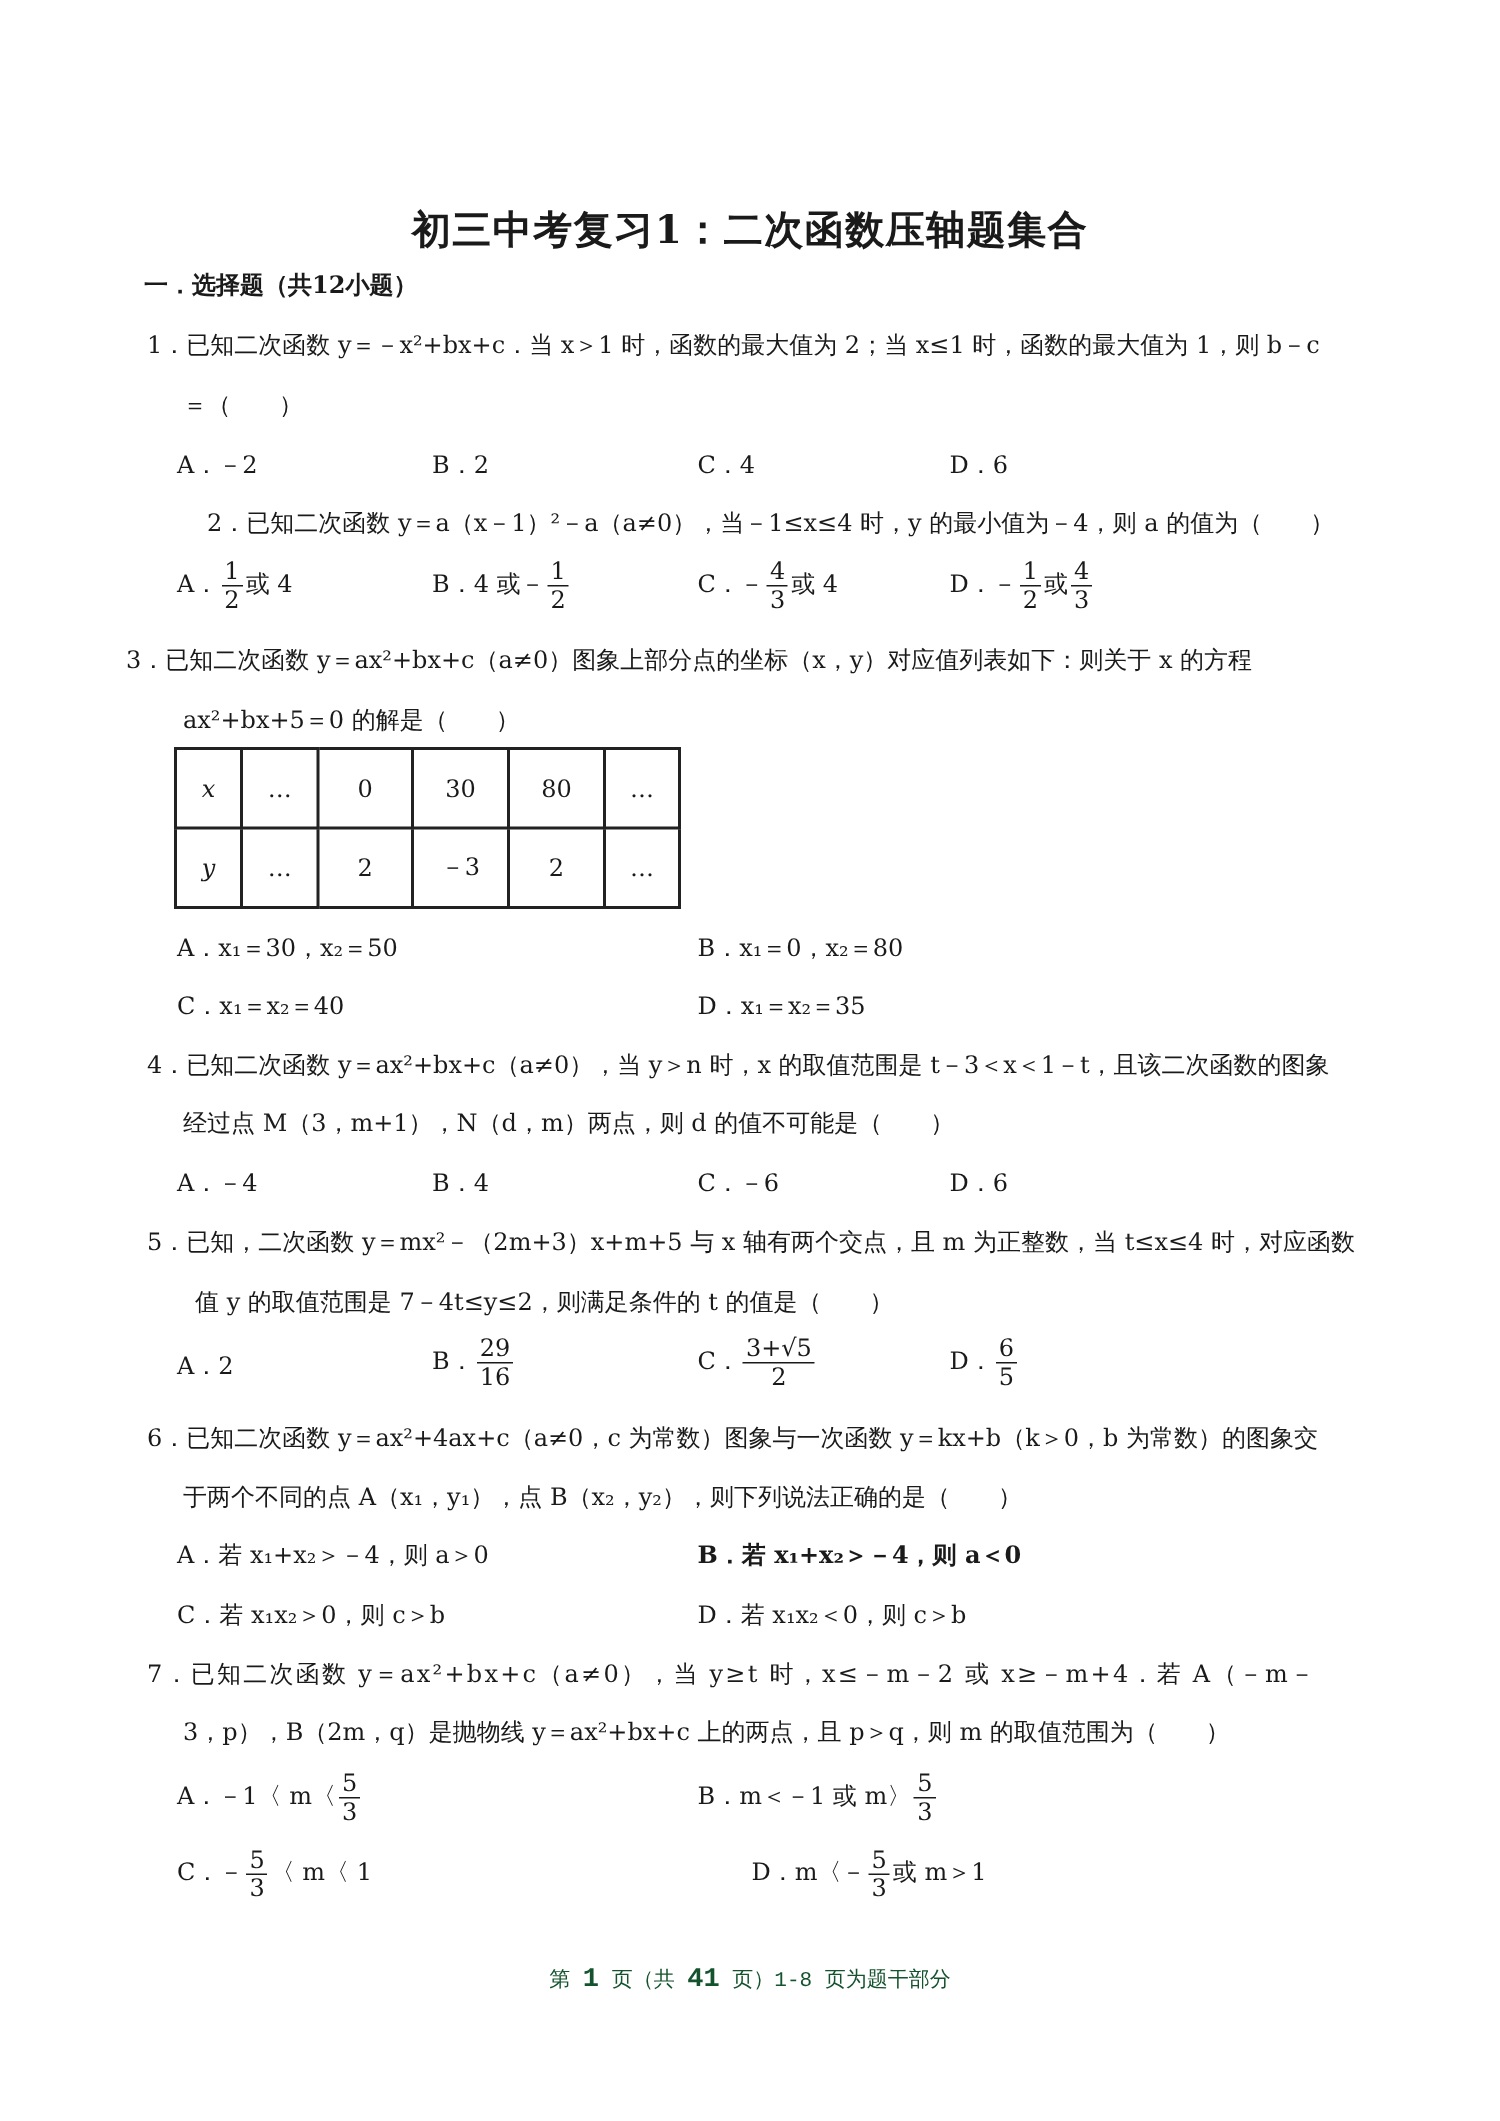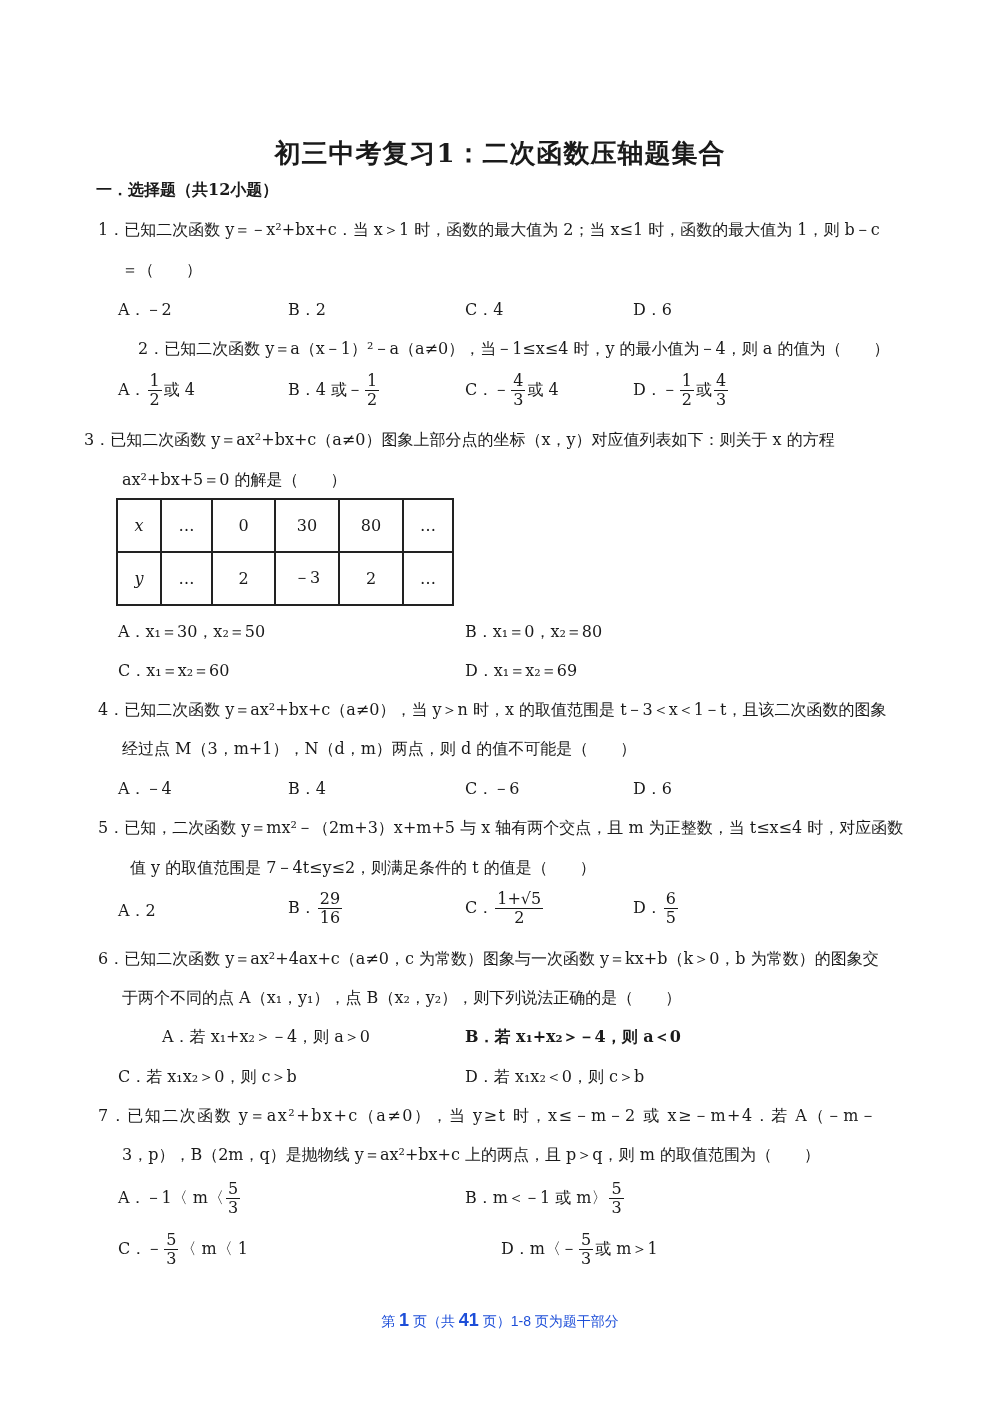--- a/index.html
+++ b/index.html
@@ -8,21 +8,21 @@
   .abs { position:absolute; white-space:nowrap; }
   .title { left:0; width:1000px; top:136px; text-align:center; font-size:26px; font-weight:bold; letter-spacing:1px; }
   .section { left:96px; top:180px; font-size:16px; font-weight:bold; }
   .line { font-size:16px; line-height:22px; }
   .opt { font-size:16px; line-height:22px; }
   .frac { display:inline-flex; flex-direction:column; align-items:center; vertical-align:middle; line-height:18px; margin:0 2px; }
   .frac .num { border-bottom:1px solid #1a1a1a; padding:0 2px; }
   .frac .den { padding:0 2px; }
   table.vals { position:absolute; left:116px; top:498px; border-collapse:collapse; font-size:16px; }
   table.vals td { border:2px solid #222; text-align:center; height:51px; padding:0; }
-  .footer { left:0; width:1000px; top:1310px; text-align:center; font-family:Liberation Sans, sans-serif; font-size:14px; color:#1d4ed8; }
+  .footer { left:0; width:1000px; top:1310px; text-align:center; font-family:Liberation Mono, monospace; font-size:14px; color:#14532d; }
   .footer b { font-size:18px; }
 </style>
 </head>
 <body>
 
 <div class="abs title">初三中考复习1：二次函数压轴题集合</div>
 <div class="abs section">一．选择题（共12小题）</div>
 
 <div class="abs line" style="left:98px;top:219px;">1．已知二次函数 y＝－x²+bx+c．当 x＞1 时，函数的最大值为 2；当 x≤1 时，函数的最大值为 1，则 b－c</div>
 <div class="abs line" style="left:122px;top:259px;">＝（　　）</div>
@@ -77,55 +77,55 @@
     <td>…</td>
     <td>2</td>
     <td>－3</td>
     <td>2</td>
     <td>…</td>
   </tr>
 </tbody>
   </table>
 <div class="abs opt" style="left:118px;top:621px;">A．x₁＝30，x₂＝50</div>
 <div class="abs opt" style="left:465px;top:621px;">B．x₁＝0，x₂＝80</div>
-<div class="abs opt" style="left:118px;top:660px;">C．x₁＝x₂＝60</div>
-<div class="abs opt" style="left:465px;top:660px;">D．x₁＝x₂＝69</div>
+<div class="abs opt" style="left:118px;top:660px;">C．x₁＝x₂＝40</div>
+<div class="abs opt" style="left:465px;top:660px;">D．x₁＝x₂＝35</div>
 
 <div class="abs line" style="left:98px;top:699px;text-align:right;">4．已知二次函数 y＝ax²+bx+c（a≠0），当 y＞n 时，x 的取值范围是 t－3＜x＜1－t，且该二次函数的图象</div>
 <div class="abs line" style="left:122px;top:738px;">经过点 M（3，m+1），N（d，m）两点，则 d 的值不可能是（　　）</div>
 <div class="abs opt" style="left:118px;top:778px;">A．－4</div>
 <div class="abs opt" style="left:288px;top:778px;">B．4</div>
 <div class="abs opt" style="left:465px;top:778px;">C．－6</div>
 <div class="abs opt" style="left:633px;top:778px;">D．6</div>
 
 <div class="abs line" style="left:98px;top:817px;">5．已知，二次函数 y＝mx²－（2m+3）x+m+5 与 x 轴有两个交点，且 m 为正整数，当 t≤x≤4 时，对应函数</div>
 <div class="abs line" style="left:114px;top:857px;margin-left:16px;">值 y 的取值范围是 7－4t≤y≤2，则满足条件的 t 的值是（　　）</div>
 <div class="abs opt" style="left:118px;top:900px;">A．2</div>
 <div class="abs opt" style="left:288px;top:890px;">
   <span>B．</span><span class="frac">
       <span class="num">29</span>
       <span class="den">16</span>
     </span>
 </div>
 <div class="abs opt" style="left:465px;top:890px;">
   <span>C．</span><span class="frac">
-      <span class="num">1+√5</span>
+      <span class="num">3+√5</span>
       <span class="den">2</span>
     </span>
 </div>
 <div class="abs opt" style="left:633px;top:890px;">
   <span>D．</span><span class="frac">
       <span class="num">6</span>
       <span class="den">5</span>
     </span>
 </div>
 
 <div class="abs line" style="left:98px;top:948px;">6．已知二次函数 y＝ax²+4ax+c（a≠0，c 为常数）图象与一次函数 y＝kx+b（k＞0，b 为常数）的图象交</div>
 <div class="abs line" style="left:122px;top:987px;">于两个不同的点 A（x₁，y₁），点 B（x₂，y₂），则下列说法正确的是（　　）</div>
-<div class="abs opt" style="left:118px;top:1026px;margin-left:44px;">A．若 x₁+x₂＞－4，则 a＞0</div>
+<div class="abs opt" style="left:118px;top:1026px;">A．若 x₁+x₂＞－4，则 a＞0</div>
 <div class="abs opt" style="left:465px;top:1026px;font-weight:bold;">B．若 x₁+x₂＞－4，则 a＜0</div>
 <div class="abs opt" style="left:118px;top:1066px;">C．若 x₁x₂＞0，则 c＞b</div>
 <div class="abs opt" style="left:465px;top:1066px;">D．若 x₁x₂＜0，则 c＞b</div>
 
 <div class="abs line" style="left:98px;top:1105px;letter-spacing:1.5px;">7．已知二次函数 y＝ax²+bx+c（a≠0），当 y≥t 时，x≤－m－2 或 x≥－m+4．若 A（－m－</div>
 <div class="abs line" style="left:122px;top:1144px;">3，p），B（2m，q）是抛物线 y＝ax²+bx+c 上的两点，且 p＞q，则 m 的取值范围为（　　）</div>
 <div class="abs opt" style="left:118px;top:1180px;">
   <span>A．－1〈 m〈</span><span class="frac">
       <span class="num">5</span>
       <span class="den">3</span>

